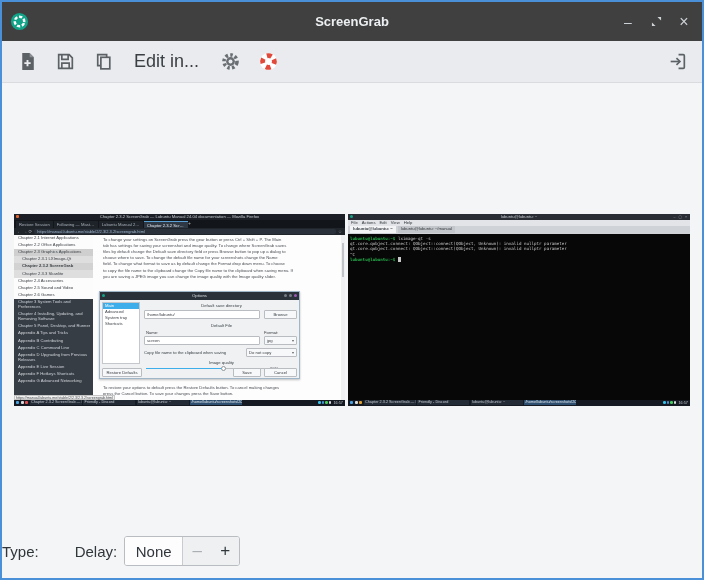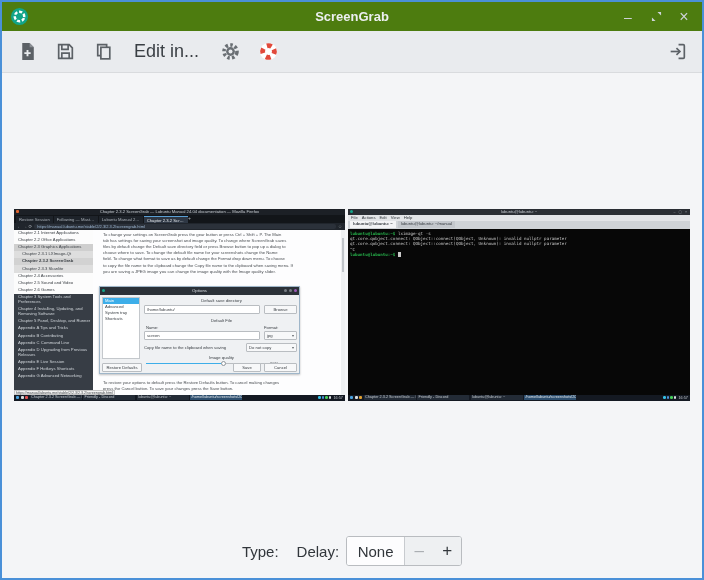--- a/index.html
+++ b/index.html
@@ -2,21 +2,21 @@
 <html><head>
 <meta charset="utf-8">
 <style>
   * { margin:0; padding:0; box-sizing:border-box; }
   html,body { width:704px; height:580px; }
   body { font-family:"Liberation Sans", sans-serif; background:#f4f5f7; }
 
   .frame { width:704px; height:580px; border:2px solid #4a90d8; display:flex; flex-direction:column; background:#f4f5f7; }
 
   
-  .titlebar { position:relative; height:29px; background:#4d7c0f; display:flex; align-items:center; padding:0 8px; flex:0 0 auto; }
+  .titlebar { position:relative; height:39px; background:#404040; display:flex; align-items:center; padding:0 8px; flex:0 0 auto; }
   .app-icon { width:19px; height:19px; display:inline-block; }
   .win-title { position:absolute; left:0; right:0; text-align:center; color:#eceff1; font-size:13px; font-weight:bold; pointer-events:none; }
   .win-btns { margin-left:auto; display:flex; align-items:center; gap:8px; z-index:2; }
   .win-btn { width:20px; height:20px; display:flex; align-items:center; justify-content:center; color:#ccd1d6; font-size:14px; cursor:default; }
 
   
   .toolbar { height:42px; background:#e9ebee; border-bottom:1px solid #d9dbde; display:flex; align-items:center; padding:0 12px; gap:12px; flex:0 0 auto; }
   .tool-btn { width:26px; height:26px; display:flex; align-items:center; justify-content:center; border-radius:3px; }
   .tool-btn svg { width:21px; height:21px; }
   .edit-in { font-size:18px; color:#3a3f44; margin:0 6px; }
@@ -95,28 +95,28 @@
   .t-tabs { position:absolute; top:12px; left:0; right:0; height:8px; background:#cfd3d7; display:flex; align-items:center; gap:2px; padding:0 2px; }
   .t-tab { font-size:4.2px; line-height:6.5px; height:6.5px; color:#34393f; background:#c3c7cc; padding:0 3px; white-space:nowrap; }
   .t-tab.active { background:#f2f3f5; font-weight:bold; }
   .t-term { position:absolute; top:20px; left:0; right:0; bottom:6px; background:#070707; padding:2px; font-family:"DejaVu Sans Mono", monospace; }
   .tline { font-size:4.2px; line-height:5.4px; white-space:nowrap; overflow:hidden; }
   .tprompt { color:#26b24b; font-weight:bold; }
   .trest { color:#c9c9c9; }
   .tcursor { display:inline-block; width:2.8px; height:4.2px; background:#c9c9c9; vertical-align:-0.5px; }
 
   
-  .controls { flex:0 0 auto; display:flex; flex-direction:column; align-items:center; gap:9px; padding-bottom:12px; }
+  .controls { flex:0 0 auto; display:flex; flex-direction:row; align-items:center; gap:9px; padding-bottom:12px; }
   .ctl-row1 { display:flex; align-items:center; }
   .ctl-label { font-size:15px; color:#31363b; }
   .combo { position:relative; width:153px; height:30px; margin-left:7px; background:#fdfdfe; border:1px solid #b9bcc0; border-radius:3px; display:flex; align-items:center; padding:0 9px; }
   .combo::after { content:""; position:absolute; inset:2px; border:1px dashed #b6b9bd; border-radius:2px; pointer-events:none; }
   .combo-text { font-size:15px; color:#31363b; flex:1; }
   .combo-arrow { width:0; height:0; border-left:4px solid transparent; border-right:4px solid transparent; border-top:5px solid #44484c; margin-right:4px; }
-  .delay-label { margin-left:18px; }
+  .delay-label { margin-left:36px; }
   .spin { display:flex; align-items:stretch; height:30px; margin-left:7px; border:1px solid #b9bcc0; border-radius:3px; overflow:hidden; background:#fff; }
   .spin-value { width:58px; display:flex; align-items:center; justify-content:center; font-size:15px; color:#31363b; background:#fdfdfe; border-right:1px solid #c8cbcf; }
   .spin-btn { width:28px; display:flex; align-items:center; justify-content:center; background:#eef0f2; font-size:17px; }
   .spin-minus { color:#a9adb1; }
   .spin-plus { color:#32373c; }
   .ctl-row2 { display:flex; align-items:center; gap:9px; }
   .checkbox { width:15px; height:15px; background:#fdfdfe; border:1px solid #b4b8bc; border-radius:2px; }
   .chk-label { font-size:15px; color:#31363b; }
 </style>
 </head>

